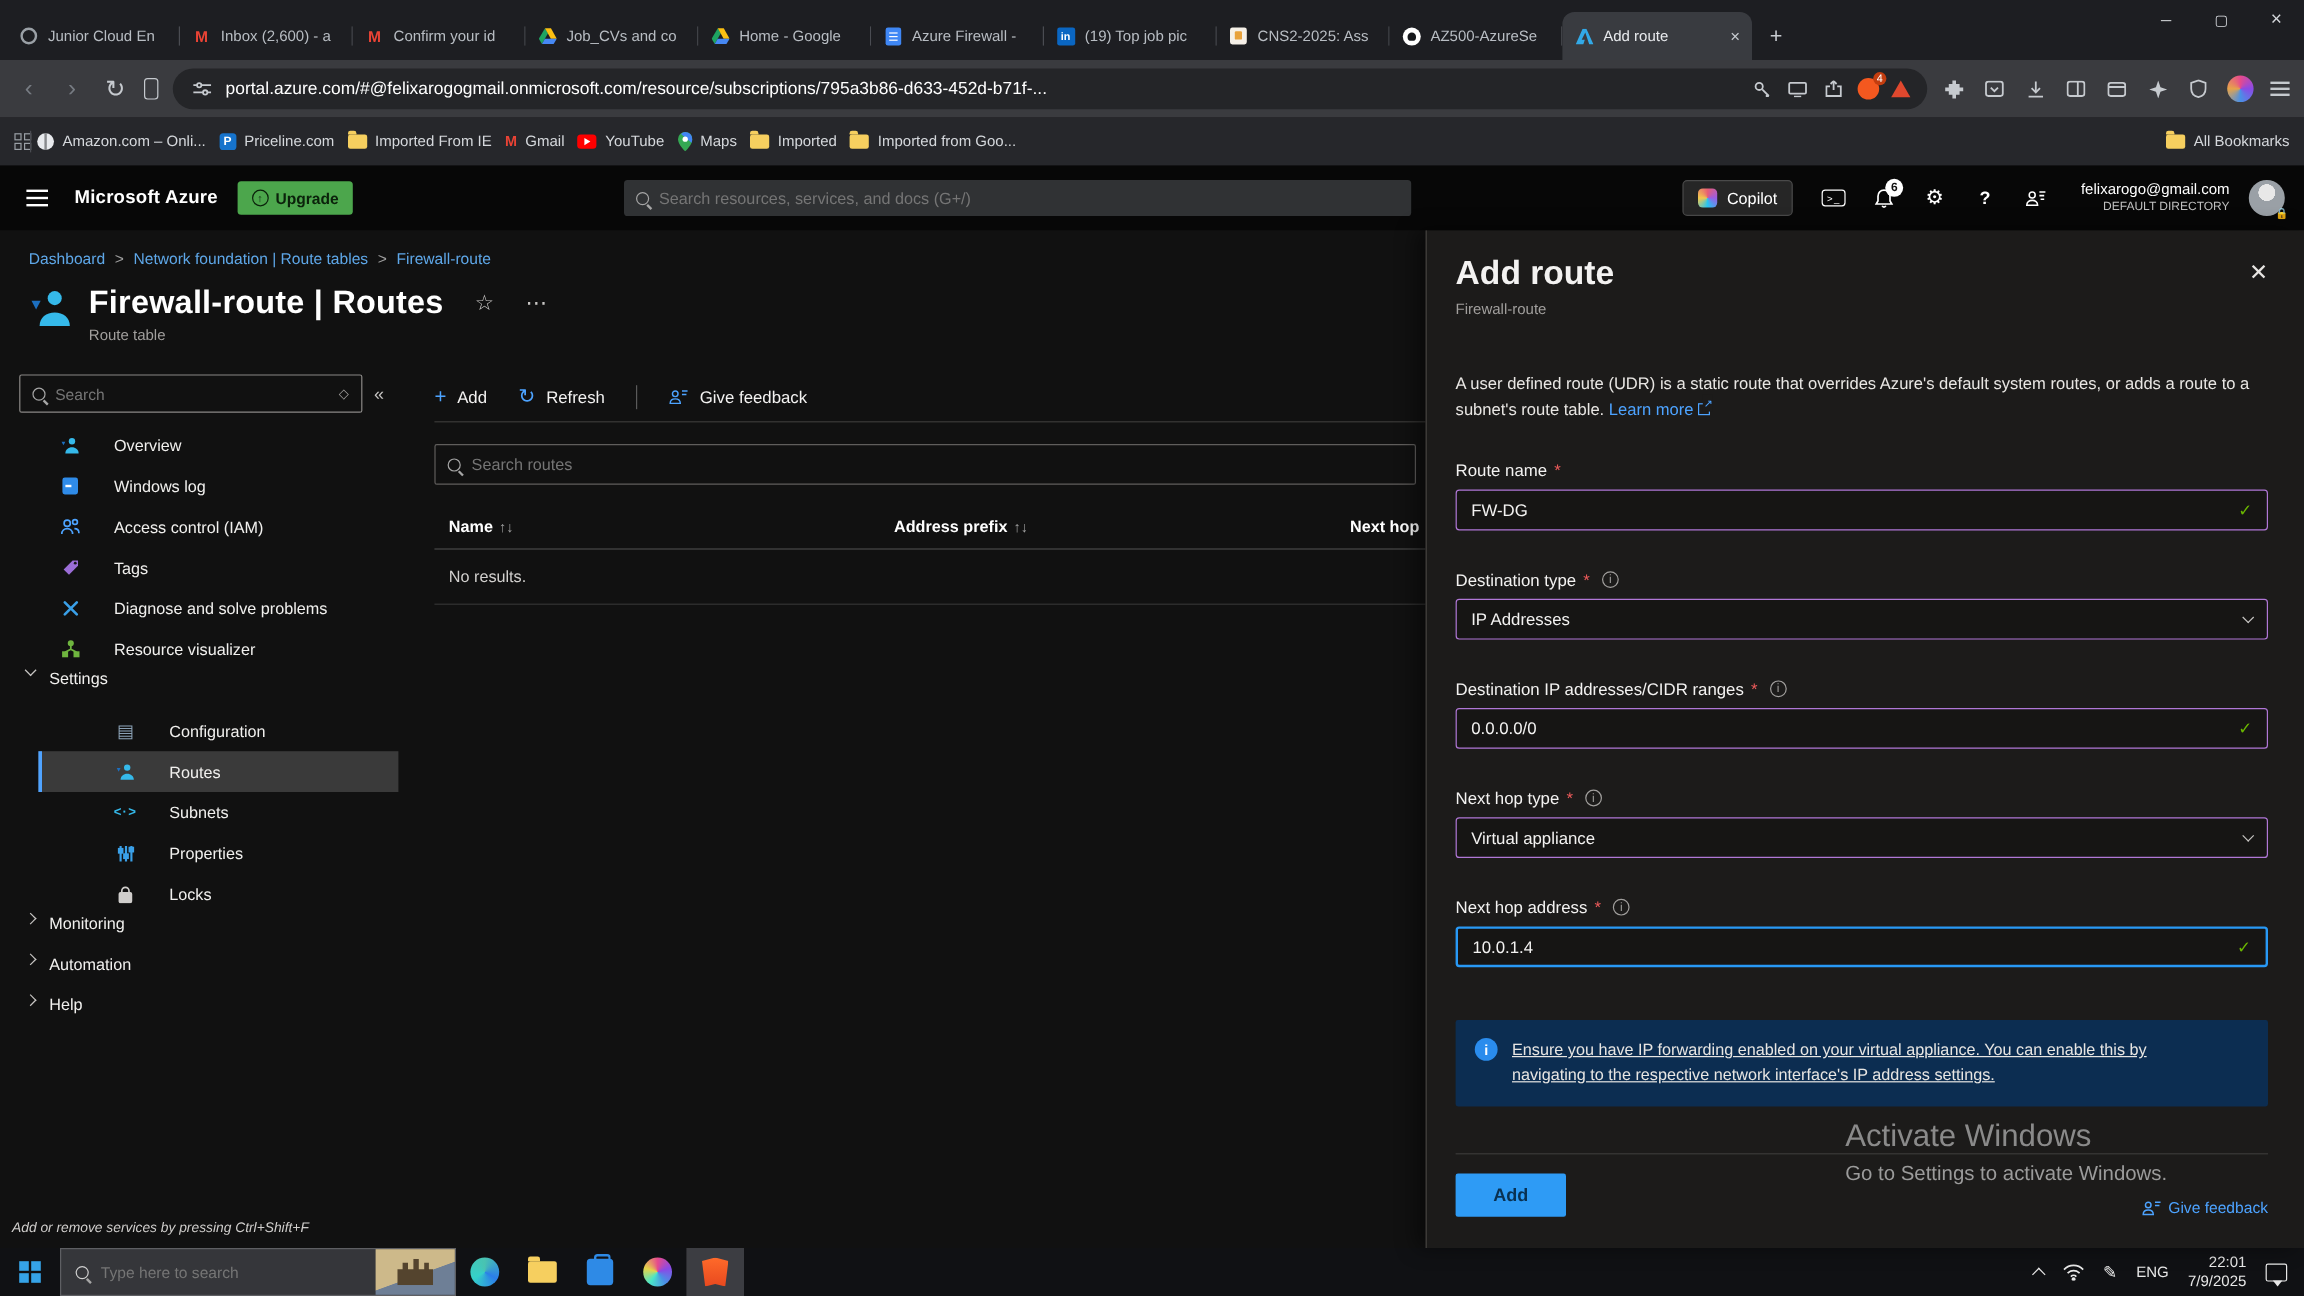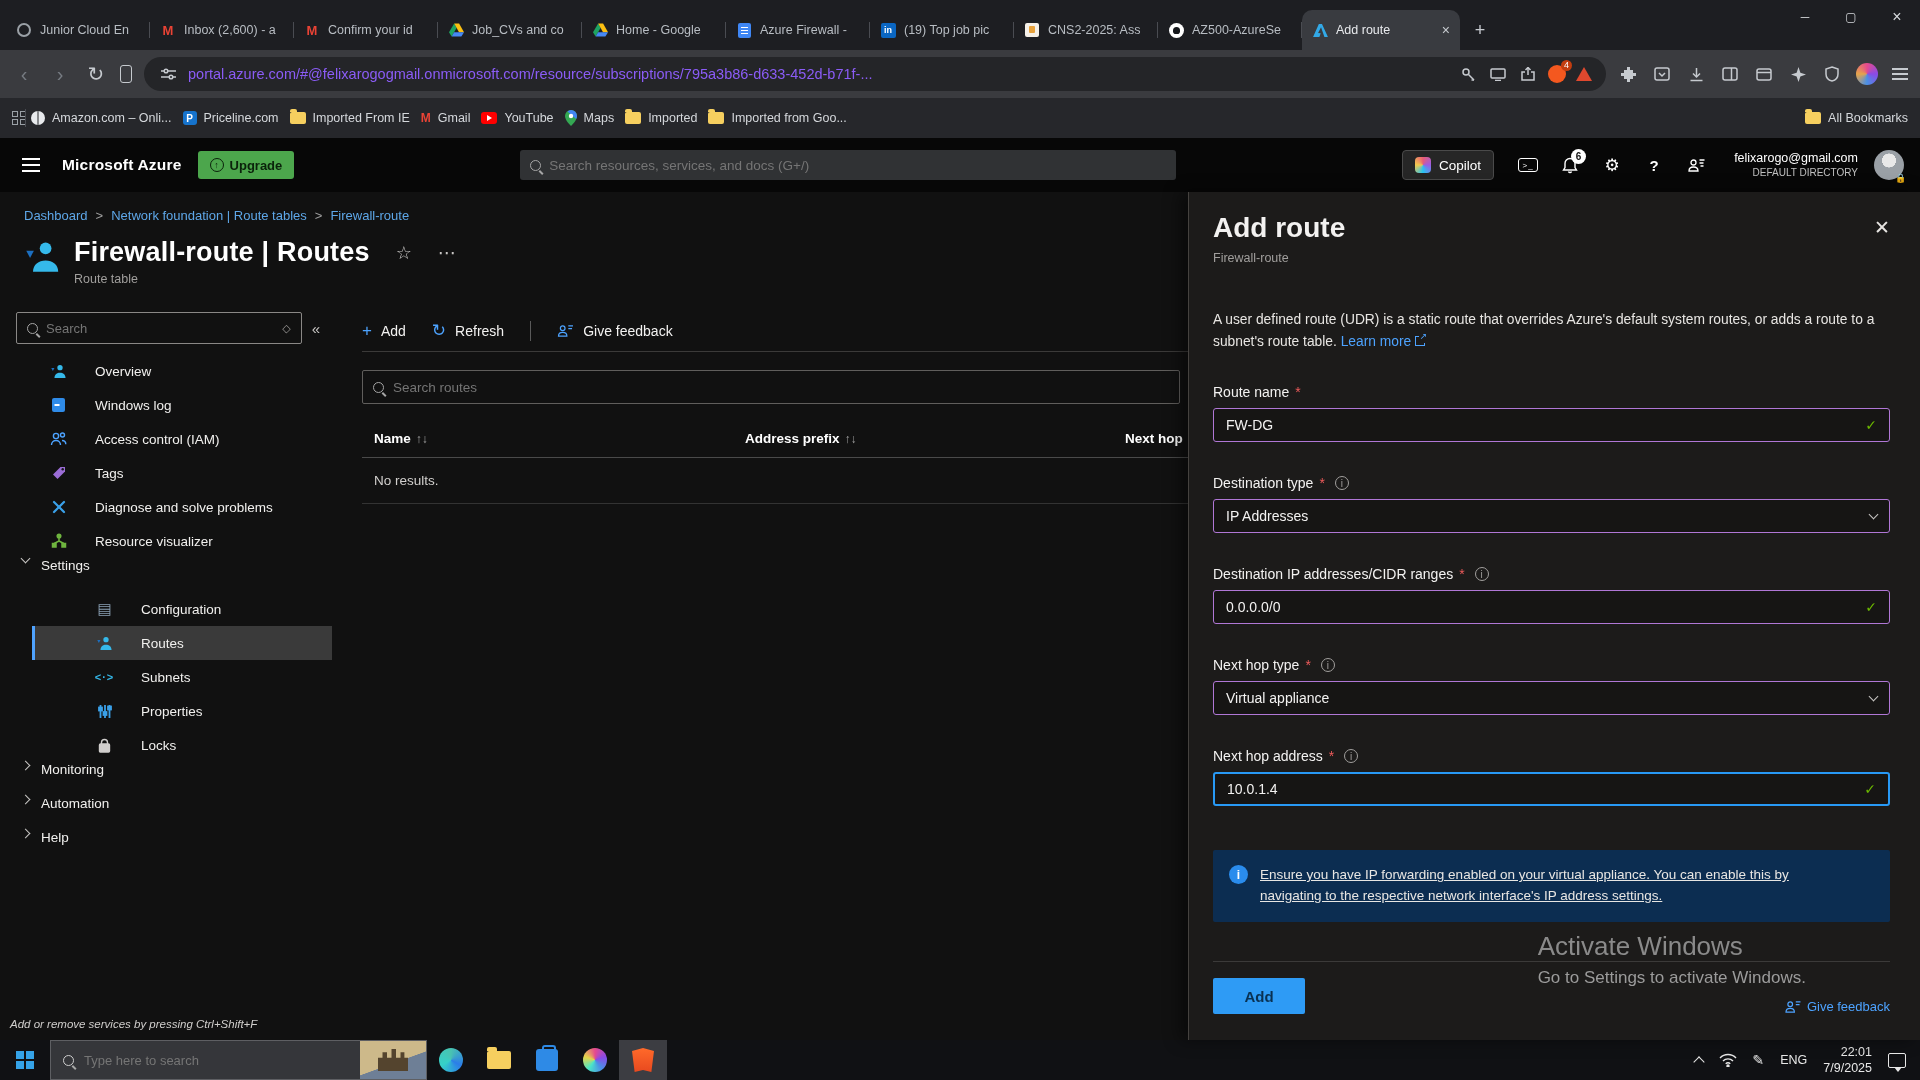--- a/index.html
+++ b/index.html
@@ -31,21 +31,21 @@
   .fv-page:after { content:""; position:absolute; left:4px; top:3px; width:6px; height:7px; background:#e8a23c; border-radius:1px; }
   .fv-gh { width:15px;height:15px;background:#fff;border-radius:50%;position:relative; }
   .fv-gh:after { content:""; position:absolute; left:4px; top:4px; width:7px; height:7px; background:#15171b; border-radius:50% 50% 40% 40%; }
 
   
   .btoolbar { height:48px; background:#3a3b3f; display:flex; align-items:center; padding:0 12px; gap:12px; }
   .navbtn { color:#777c83; font-size:20px; width:24px; text-align:center; }
   .navbtn.on { color:#c6cacf; }
   .phoneicon { width:12px; height:18px; border:1.6px solid #c6cacf; border-radius:3px; }
   .omnibox { flex:1; height:34px; background:#242528; border-radius:17px; display:flex; align-items:center; padding:0 14px; gap:10px; min-width:0; }
-  .omnibox .url { color:#8b5cf6; font-size:14.5px; white-space:nowrap; overflow:hidden; flex:1; }
+  .omnibox .url { color:#ffffff; font-size:14.5px; white-space:nowrap; overflow:hidden; flex:1; }
   .oicon { flex:none; display:flex; align-items:center; justify-content:center; width:20px; height:20px; color:#c6cacf; }
   .badge-lion { position:relative; width:18px; height:18px; background:#f4581f; border-radius:50%; }
   .badge-lion .bnum { position:absolute; top:-5px; right:-6px; background:#c33d0f; color:#fff; font-size:9px;
     border-radius:7px; padding:0 3px; line-height:11px; }
   .tri-warn { width:0;height:0;border-left:8px solid transparent;border-right:8px solid transparent;border-bottom:14px solid #e0482e; }
   .cicons { display:flex; align-items:center; gap:14px; }
   .avatar-chrome { width:22px;height:22px;border-radius:50%;background:conic-gradient(#e64a8d,#8a4ae6,#4a90e6,#e6a44a,#e64a8d); }
   .hamb { display:flex; flex-direction:column; gap:3px; }
   .hamb i { width:16px; height:2px; background:#c6cacf; }
 
@@ -166,21 +166,21 @@
   .p-footer { position:absolute; left:24px; right:30px; bottom:26px; border-top:1px solid #3b3a39; padding-top:16px;
     display:flex; align-items:flex-end; justify-content:space-between; }
   .addbtn { width:92px; height:36px; background:#2e9bf5; color:#093152; font-weight:700; font-size:15px;
     border:none; border-radius:2px; font-family:inherit; }
   .fblink { display:flex; align-items:center; gap:6px; color:#4da3ff; font-size:13px; }
 
   
   .taskbar { height:40px; background:#101114; display:flex; align-items:center; color:#e8e8e8; }
   .winlogo { display:grid; grid-template-columns:8px 8px; gap:2px; margin:0 16px; }
   .winlogo i { width:8px; height:8px; background:#35a3e8; }
-  .tsearch { width:377px; height:40px; background:#35363a; border:1px solid #5e5f63; display:flex; align-items:center; gap:10px; padding:0 0 0 12px; }
+  .tsearch { width:330px; height:40px; background:#35363a; border:1px solid #5e5f63; display:flex; align-items:center; gap:10px; padding:0 0 0 12px; }
   .tsearch input { background:transparent; border:none; outline:none; color:#cfcfcf; font-size:13px; flex:1; font-family:inherit; }
   .tsearch .pic { width:66px; height:38px; flex:none; background:linear-gradient(160deg,#cdb98a 0 55%,#6e7f96 56% 100%); position:relative; }
   .tsearch .pic:after { content:""; position:absolute; left:18px; top:8px; width:30px; height:22px; background:#54442e; clip-path:polygon(0 100%,0 40%,15% 40%,15% 15%,30% 15%,30% 40%,45% 40%,45% 0,60% 0,60% 40%,75% 40%,75% 15%,88% 15%,88% 40%,100% 40%,100% 100%); }
   .ticons { display:flex; align-items:center; }
   .ticon { width:48px; height:40px; display:flex; align-items:center; justify-content:center; }
   .ticon.active { background:#3c3d42; }
   .edge { width:24px; height:24px; border-radius:50%; background:conic-gradient(#49c3b1,#2b7de9,#35d1c9,#49c3b1); }
   .tfolder { width:24px; height:18px; background:#f6cf5f; border-radius:2px; position:relative; }
   .tfolder:before { content:""; position:absolute; top:-4px; left:0; width:10px; height:4px; background:#f6cf5f; border-radius:2px 2px 0 0; }
   .store { width:22px; height:22px; background:#2e8ae6; border-radius:3px; position:relative; }

